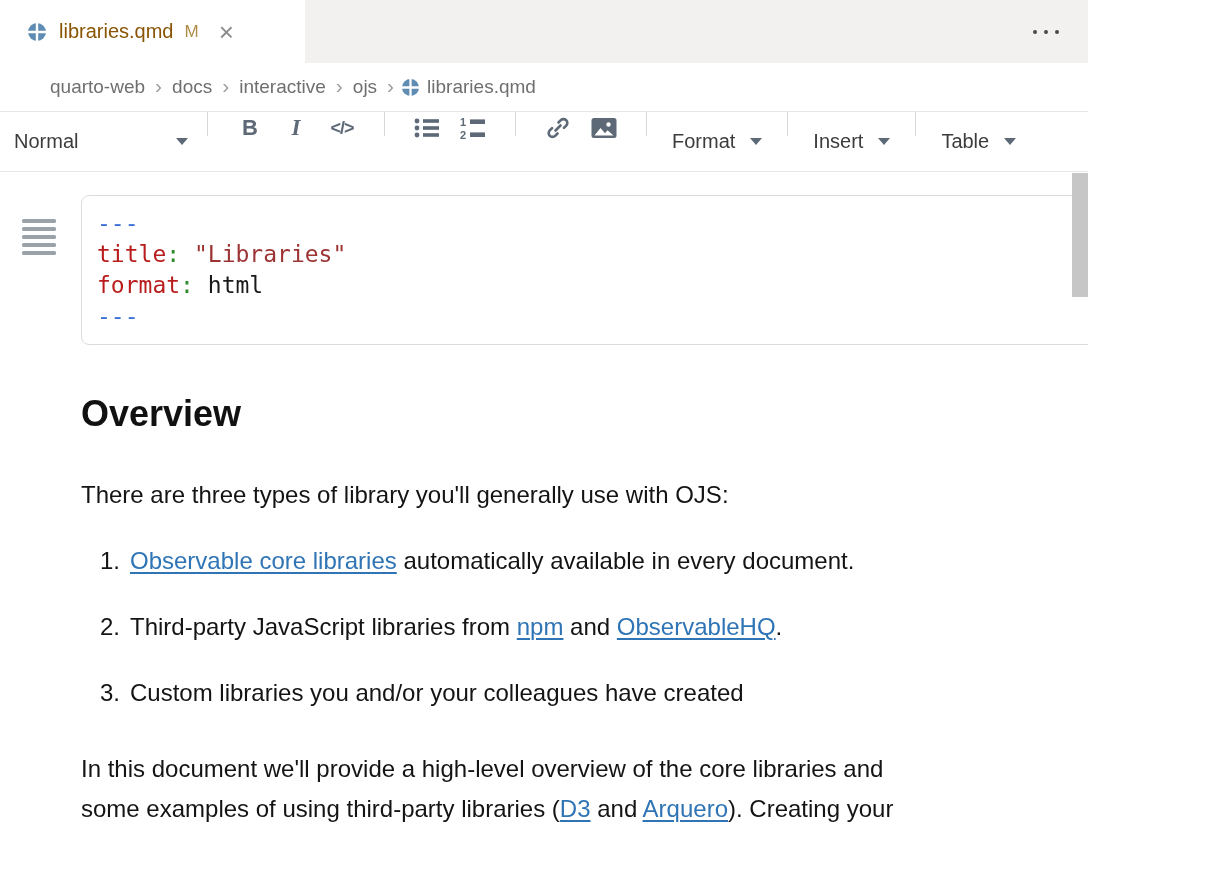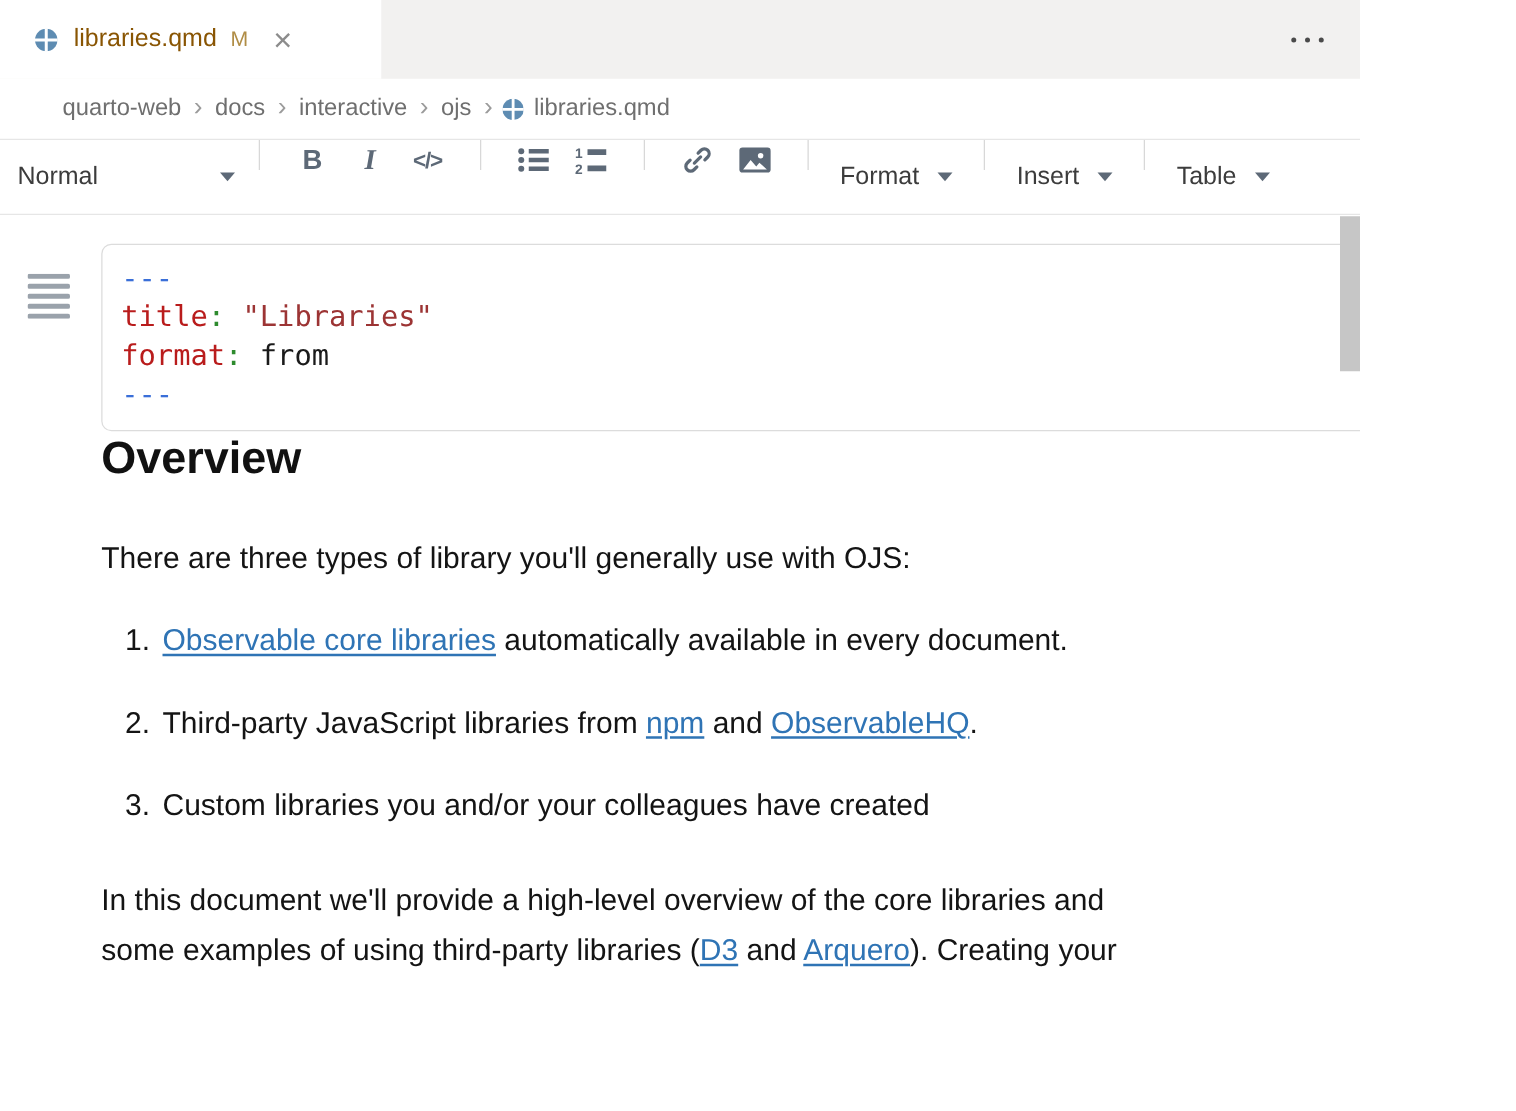--- a/index.html
+++ b/index.html
@@ -45,21 +45,21 @@
 
   .yaml-block { margin-top:23px; width:1070px; border:1px solid #dcdcdc; border-radius:8px;
                 padding:12px 15px; font-family:"DejaVu Sans Mono", monospace;
                 font-size:23px; line-height:31px; background:#fff; }
   .y-delim { color:#3a6fd8; }
   .y-key   { color:#b91c1c; }
   .y-colon { color:#2e8b2e; }
   .y-str   { color:#9c3434; }
   .y-plain { color:#1a1a1a; }
 
-  .doc-h1 { font-size:36px; font-weight:700; color:#111; }
+  .doc-h1 { margin-top:48px; font-size:36px; font-weight:700; color:#111; }
   .para { margin-top:43px; font-size:24px; line-height:34px; color:#141414; white-space:nowrap; }
   .doc-list { margin-top:1px; }
   .li { display:flex; margin-top:32px; font-size:24px; line-height:34px; white-space:nowrap; }
   .li-num { width:49px; padding-left:19px; flex:none; }
   .closing { margin-top:39px; font-size:24px; line-height:40px; }
   .closing .cline { white-space:nowrap; }
   .lnk { color:#2f74b5; text-decoration:underline; text-decoration-thickness:1.5px;
          text-underline-offset:3px; cursor:pointer;margin-top:39px; }
 
   .scroll-thumb { position:absolute; right:0; top:173px; width:16px; height:124px; background:#c6c6c6; }
@@ -170,21 +170,21 @@
       <rect x="0" y="0" width="34" height="4" rx="1.5" fill="#9aa2ab"></rect>
       <rect x="0" y="8" width="34" height="4" rx="1.5" fill="#9aa2ab"></rect>
       <rect x="0" y="16" width="34" height="4" rx="1.5" fill="#9aa2ab"></rect>
       <rect x="0" y="24" width="34" height="4" rx="1.5" fill="#9aa2ab"></rect>
       <rect x="0" y="32" width="34" height="4" rx="1.5" fill="#9aa2ab"></rect>
     </svg>
 
     <div class="yaml-block">
       <div><span class="y-delim">---</span></div>
       <div><span class="y-key">title</span><span class="y-colon">:</span><span class="y-plain">&nbsp;</span><span class="y-str">"Libraries"</span></div>
-      <div><span class="y-key">format</span><span class="y-colon">:</span><span class="y-plain">&nbsp;</span><span class="y-plain">from</span></div>
+      <div><span class="y-key">format</span><span class="y-colon">:</span><span class="y-plain">&nbsp;</span><span class="y-plain">html</span></div>
       <div><span class="y-delim">---</span></div>
     </div>
 
     <h1 class="doc-h1">Overview</h1>
 
     <p class="para">There are three types of library you'll generally use with OJS:</p>
 
     <div class="doc-list">
       <div class="li">
         <span class="li-num">1.</span>

